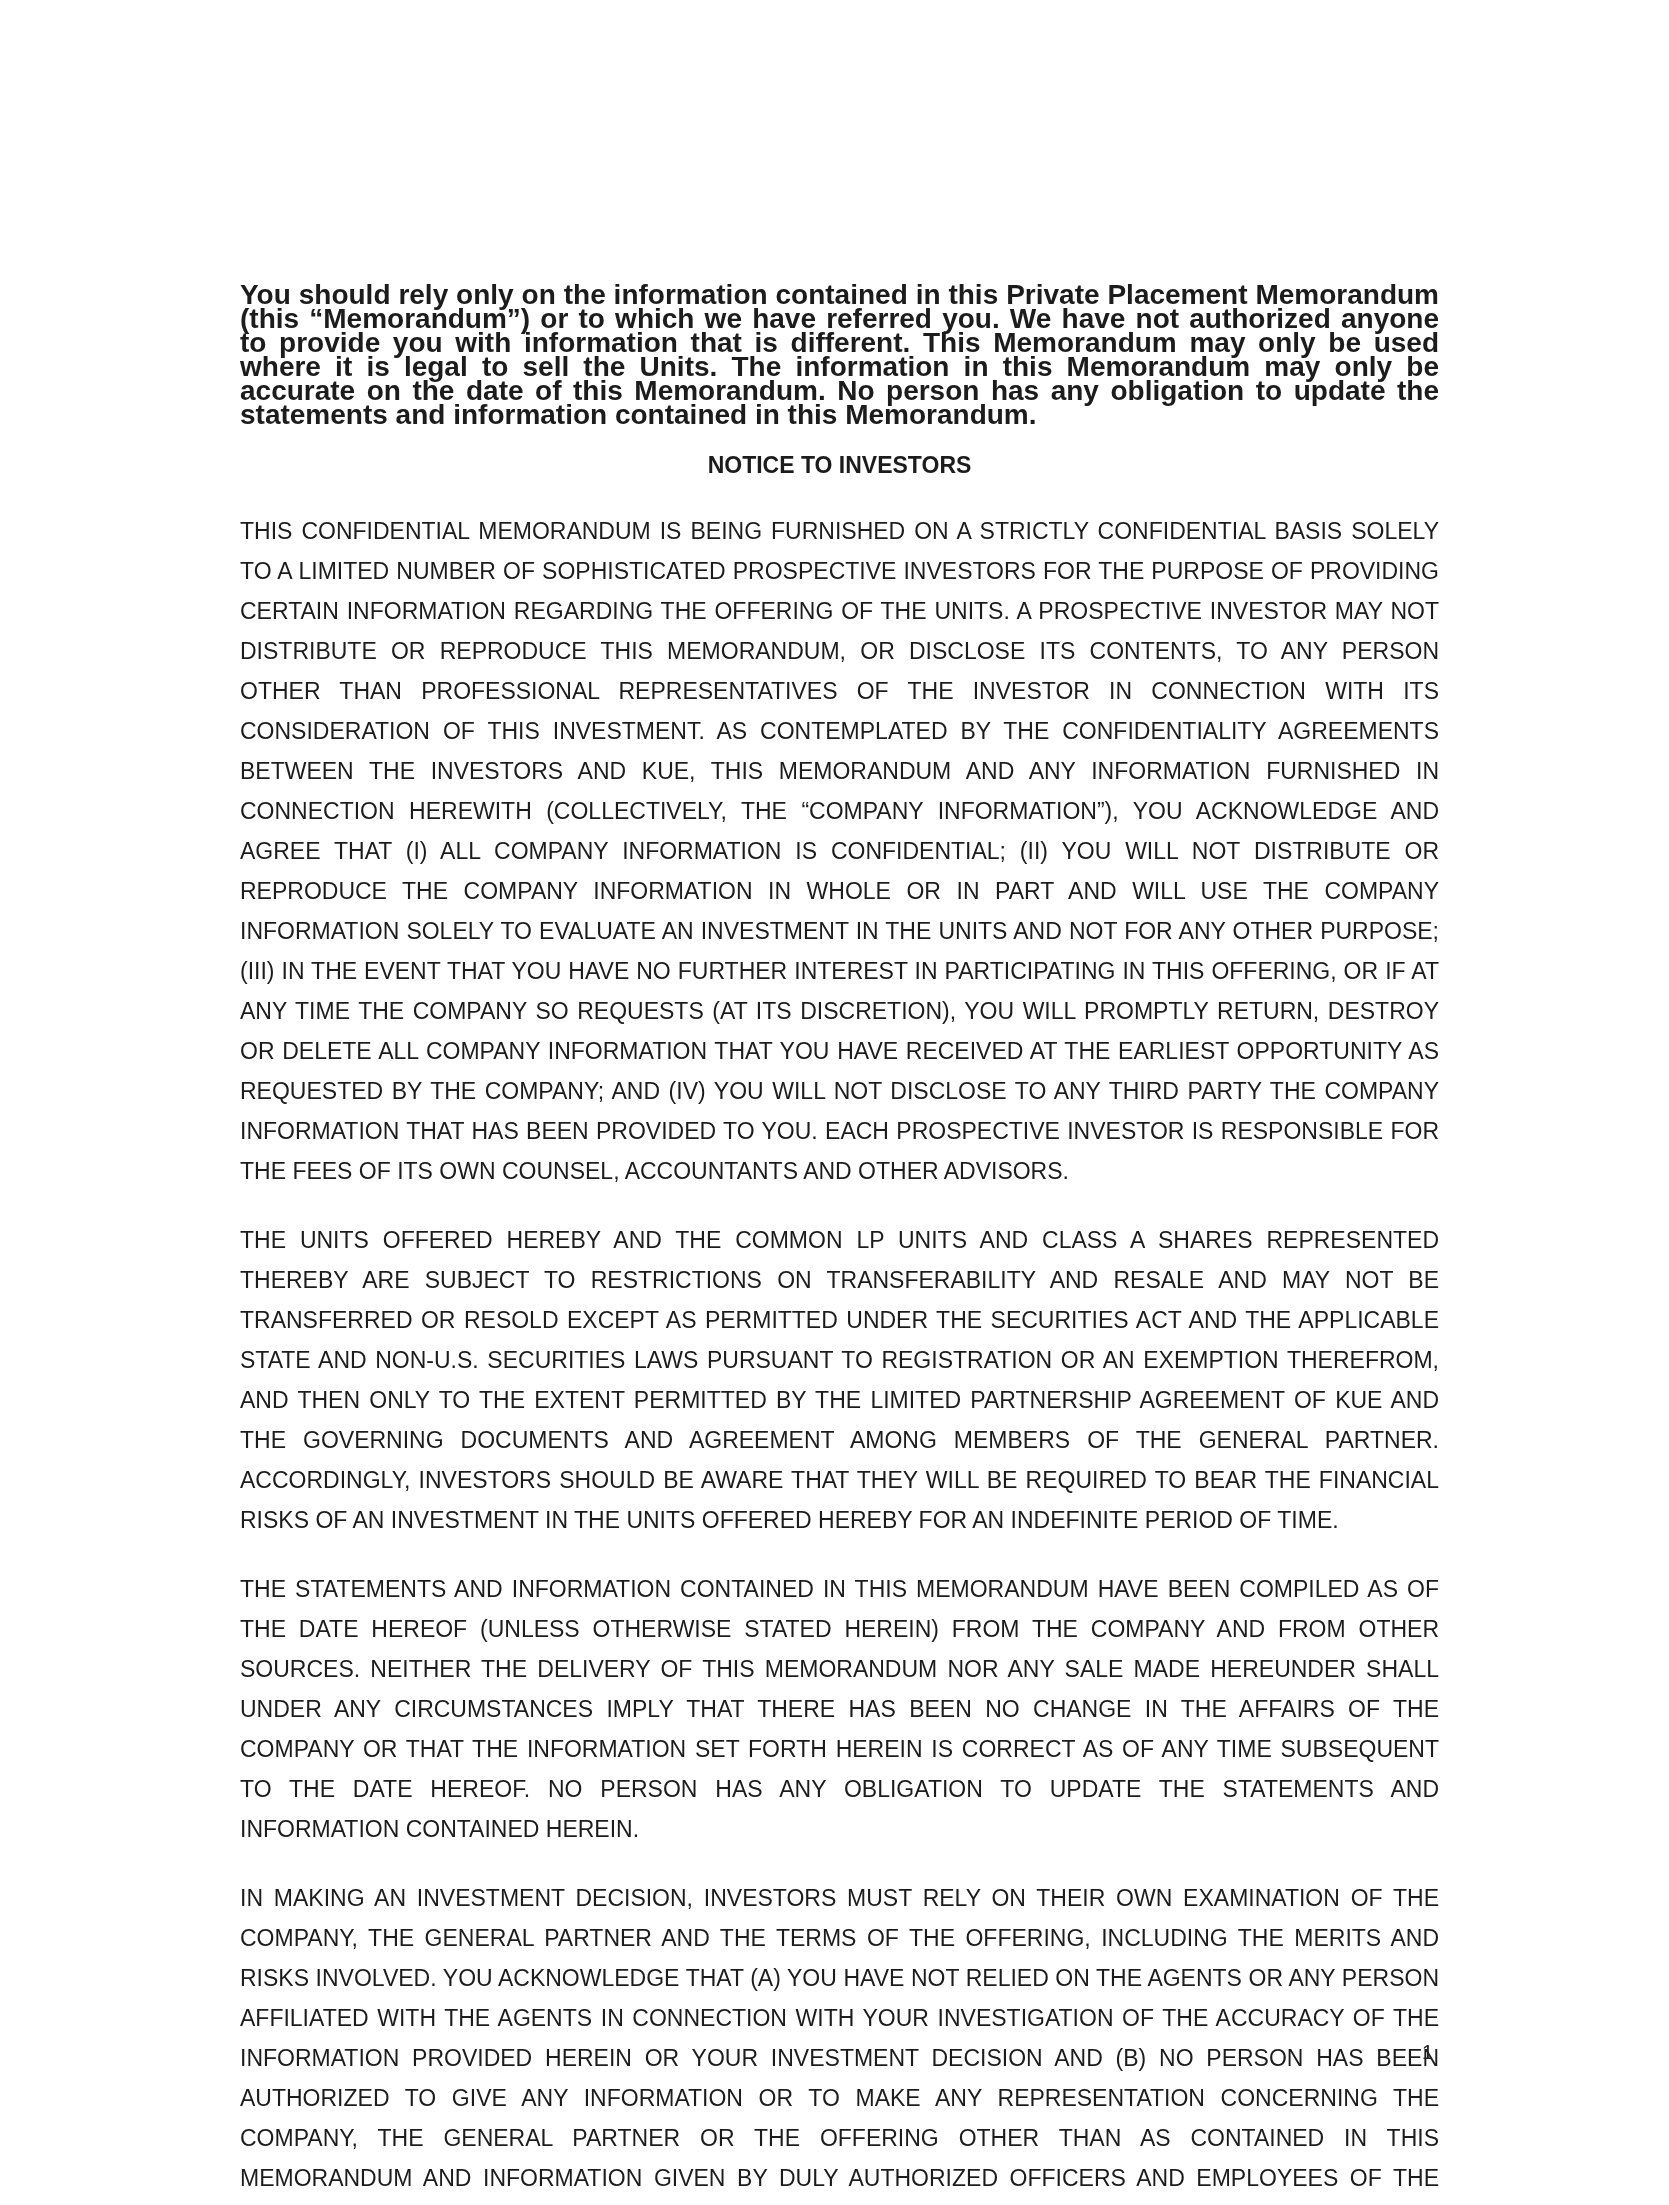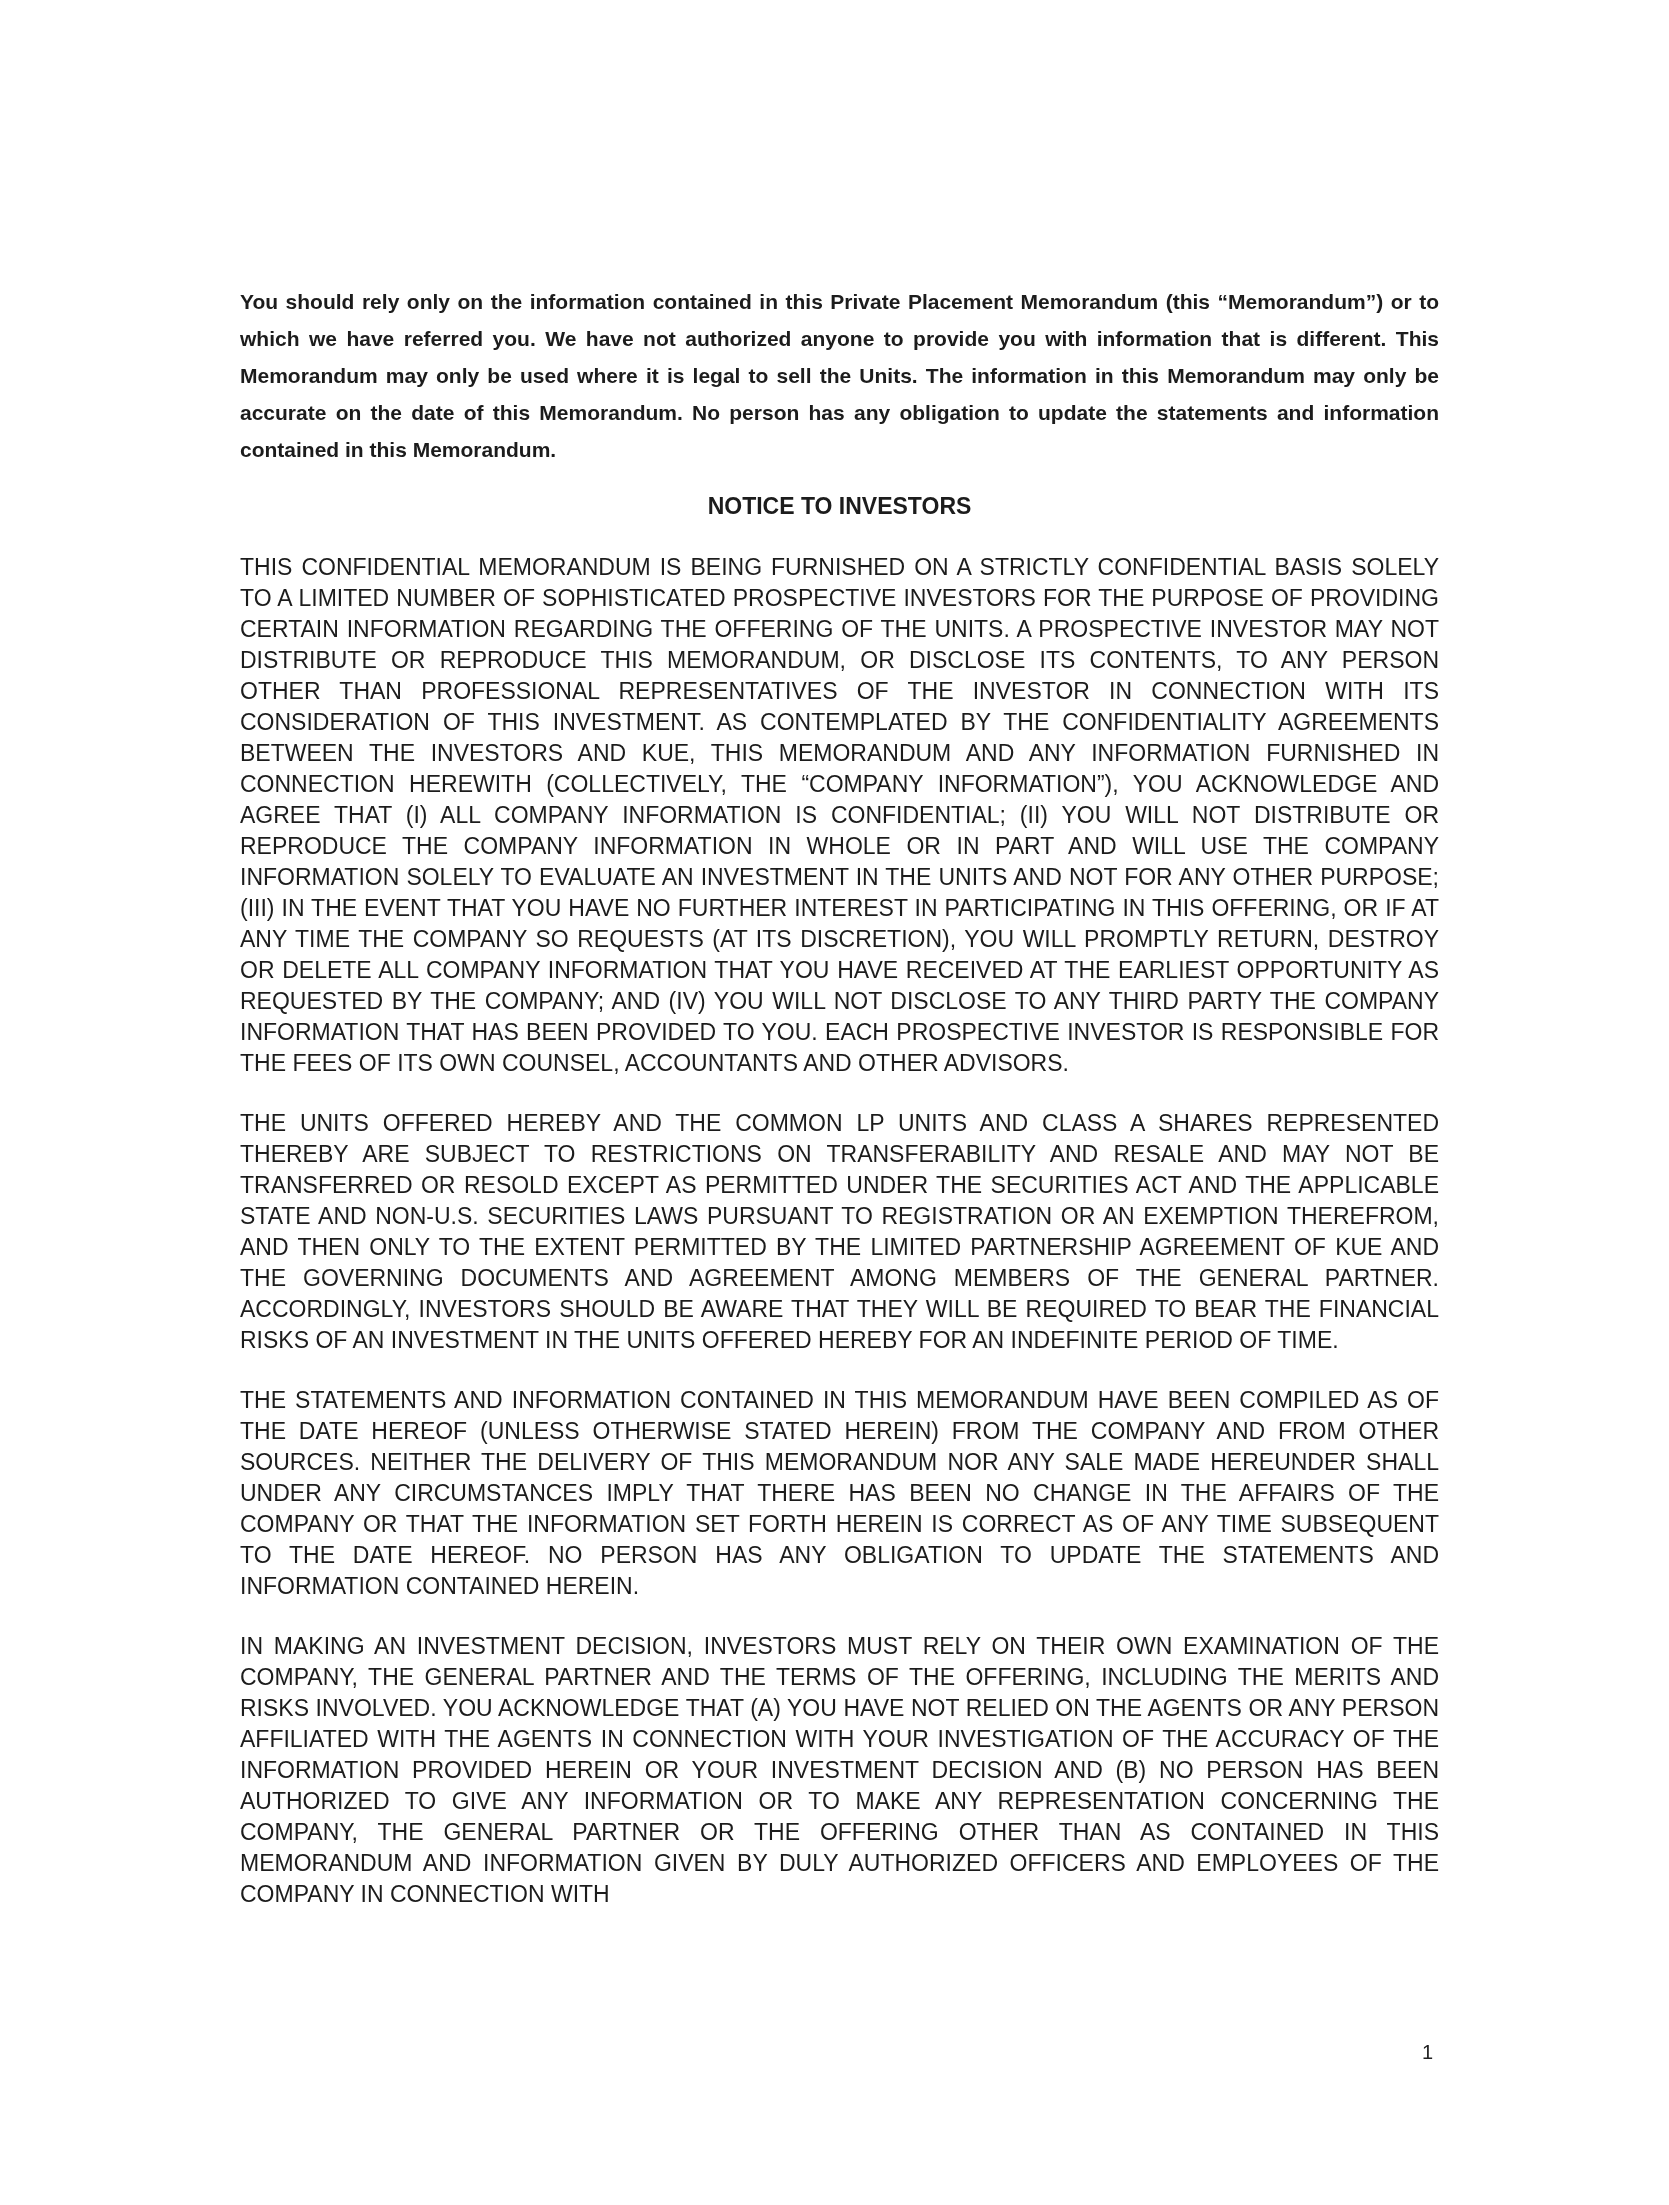--- a/index.html
+++ b/index.html
@@ -19,35 +19,35 @@
     background: #ffffff;
   }
   .content {
     position: absolute;
     left: 240px;
     top: 283px;
     width: 1199px;
   }
   .intro {
     font-weight: bold;
-    font-size: 21px;
-    line-height: 37px;
+    font-size: 28px;
+    line-height: 24px;
     text-align: justify;
     margin: 0;
   }
   .heading {
     font-weight: bold;
     font-size: 23px;
     line-height: 27.5px;
     text-align: center;
     margin: 25px 0 31px 0;
   }
   .para {
     font-size: 23px;
-    line-height: 31px;
+    line-height: 40px;
     text-align: justify;
     margin: 0 0 29px 0;
   }
   .para:last-child { margin-bottom: 16px; }
   .page-number {
     position: absolute;
     left: 1422px;
     top: 2041px;
     font-size: 20px;
     color: #222222;

